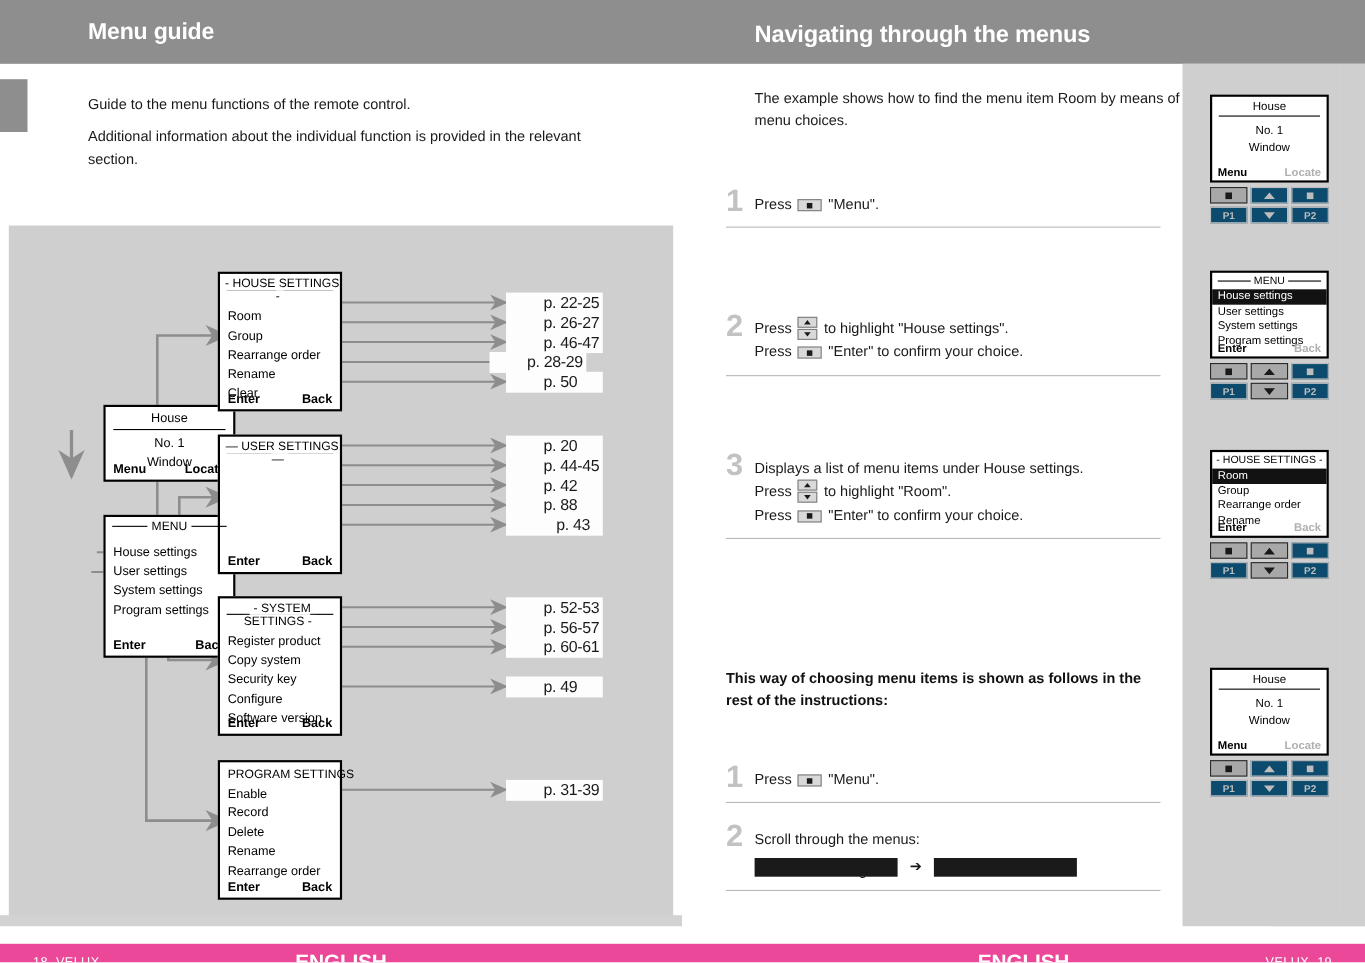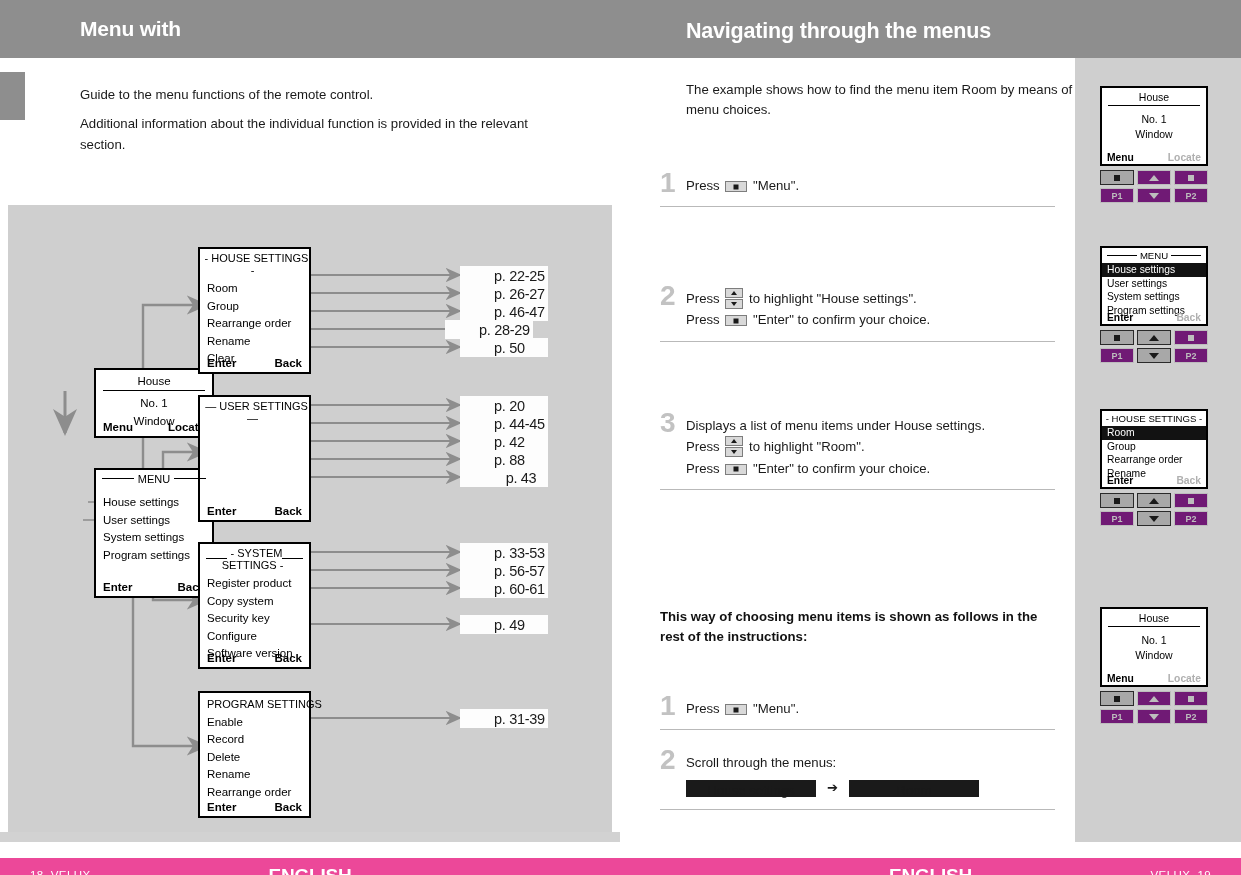--- a/index.html
+++ b/index.html
@@ -183,40 +183,40 @@
   .scr-foot {
     position:absolute; left:5px; right:5px; bottom:1px;
     display:flex; justify-content:space-between;
     font-weight:bold; font-size:10.3px;
   }
   .scr-foot .dim { color:#b0b0b0; }
 
   .btns { margin-top: 4px; }
   .btn-row { display:flex; gap: 3px; margin-bottom: 3px; }
   .btn {
-    flex:1; height: 15px; background:#701a75; border:1.4px solid #bdbdbd;
+    flex:1; height: 15px; background:#0c4a6e; border:1.4px solid #bdbdbd;
     display:flex; align-items:center; justify-content:center;
     font-size: 9px; font-weight:bold; color:#bdbdbd;
   }
   .btn.act { background:#a8a8a8; border-color:#2a2a2a; color:#222; }
   .btn .sq { width:6px; height:6px; background:#1a1a1a; display:block; }
   .btn.dimsq .sq { background:#bdbdbd; }
   .btn .tri-up { width:0;height:0;border-left:5px solid transparent;border-right:5px solid transparent;border-bottom:6px solid #bdbdbd;}
   .btn .tri-dn { width:0;height:0;border-left:5px solid transparent;border-right:5px solid transparent;border-top:6px solid #bdbdbd;}
   .btn.act .tri-up { border-bottom-color:#1a1a1a; }
   .btn.act .tri-dn { border-top-color:#1a1a1a; }
 </style>
 </head>
 <body>
 
 <div class="spread">
 
   <div class="page page-left">
     <div class="hdr">
-      <div class="hdr-title">Menu with</div>
+      <div class="hdr-title">Menu guide</div>
     </div>
     <div class="tab-mark tab-left"></div>
 
     <div class="intro">
       <p>Guide to the menu functions of the remote control.</p>
       <p>Additional information about the individual function is provided in the relevant section.</p>
     </div>
 
     <div class="diagram">
 
@@ -387,21 +387,21 @@
           <span>p. 42</span>
         </div>
       <div class="pref" style="left:452px; top:245px;">
           <span>p. 88</span>
         </div>
       <div class="pref" style="left:452px; top:263px;justify-content:center;">
           <span>p. 43</span>
         </div>
 
       <div class="pref" style="left:452px; top:338px;">
-          <span>p. 33-53</span>
+          <span>p. 52-53</span>
         </div>
       <div class="pref" style="left:452px; top:356px;">
           <span>p. 56-57</span>
         </div>
       <div class="pref" style="left:452px; top:374px;">
           <span>p. 60-61</span>
         </div>
       <div class="pref" style="left:452px; top:410px;">
           <span>p. 49</span>
         </div>

